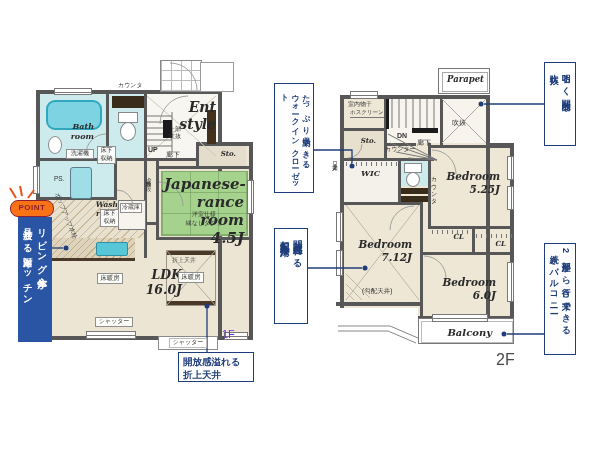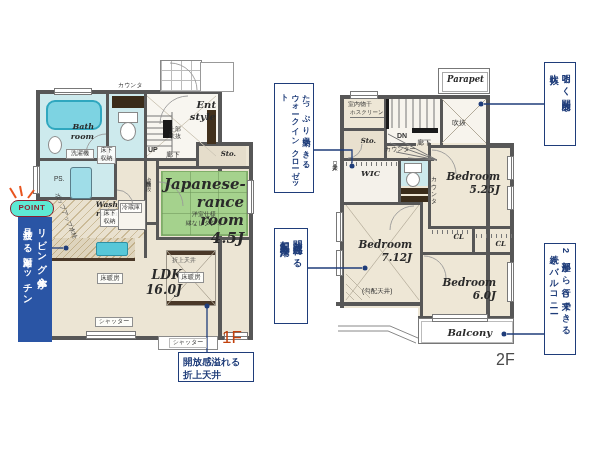--- a/index.html
+++ b/index.html
@@ -224,21 +224,21 @@
         <circle cx="481" cy="104" r="2.5"></circle>
         <circle cx="504" cy="334" r="2.5"></circle>
     </g>
   </svg>
 
   <div>
     <div class="jp" style="left:118px;top:82px;font-size:6px;">カウンタ</div>
     <div class="serif" style="left:52px;top:122px;width:42px;font-size:8px;">
       <span>Bath</span><br><span>room</span>
     </div>
-    <div class="serif" style="left:178px;top:99px;width:38px;font-size:10px;">
+    <div class="serif" style="left:178px;top:99px;width:38px;font-size:14px;">
       <span>Ent</span><br><span>style</span>
     </div>
     <div class="jp" style="left:168px;top:126px;width:14px;font-size:6px;text-align:center;">
       <span>上部</span><br><span>吹抜</span>
     </div>
     <div class="jp" style="left:148px;top:146px;font-size:7px;font-weight:bold;">UP</div>
     <div class="jp" style="left:166px;top:151px;font-size:7px;">廊下</div>
     <div class="serif" style="left:208px;top:150px;width:28px;font-size:7px;">Sto.</div>
     <div class="boxlbl" style="left:66px;top:149px;width:28px;height:10px;font-size:6px;">洗濯機</div>
     <div class="boxlbl" style="left:97px;top:146px;width:19px;height:18px;font-size:6px;">
@@ -260,31 +260,31 @@
     <div class="jp" style="left:182px;top:211px;width:44px;font-size:6px;text-align:center;">洋室仕様</div>
     <div class="jp" style="left:182px;top:220px;width:44px;font-size:6px;text-align:center;">縁なしタタミ</div>
     <div class="serif" style="left:128px;top:267px;width:54px;font-size:12.5px;">
       <span>LDK</span><br><span>16.0J</span>
     </div>
     <div class="boxlbl" style="left:97px;top:273px;width:26px;height:11px;font-size:6.5px;">床暖房</div>
     <div class="jp" style="left:172px;top:257px;font-size:6px;color:#555;">折上天井</div>
     <div class="boxlbl" style="left:178px;top:272px;width:26px;height:11px;font-size:6.5px;">床暖房</div>
     <div class="boxlbl" style="left:95px;top:317px;width:38px;height:10px;font-size:6px;">シャッター</div>
     <div class="boxlbl" style="left:169px;top:338px;width:38px;height:10px;font-size:6px;border-color:#bbb;">シャッター</div>
-    <div class="jp" style="left:222px;top:328px;font-size:17px;color:#c2410c;">1F</div>
+    <div class="jp" style="left:222px;top:328px;font-size:11px;color:#6d28d9;">1F</div>
     <div class="jp" style="left:54px;top:175px;font-size:6.5px;">PS.</div>
     <div class="jp" style="left:60px;top:192px;font-size:6px;transform-origin:0 0;transform:rotate(68deg);white-space:nowrap;">ポップアップ水栓</div>
     <div class="abs" style="left:178px;top:352px;width:76px;height:30px;box-sizing:border-box;border:1.5px solid #1f3d7a;background:#fff;color:#1f3d7a;font-weight:bold;font-size:9.5px;line-height:13px;padding:2px 4px;">
       <span>開放感溢れる</span><br>
       <span>折上天井</span>
     </div>
   </div>
 
   <div>
-    <div class="abs" style="left:10px;top:200px;width:42px;height:15px;background:#5eead4;border:1.5px solid #8c2030;border-radius:8px;color:#8c2030;font-weight:bold;font-size:8px;text-align:center;line-height:13px;font-family:'Liberation Sans',sans-serif;letter-spacing:.5px;">POINT</div>
+    <div class="abs" style="left:10px;top:200px;width:42px;height:15px;background:#f97316;border:1.5px solid #8c2030;border-radius:8px;color:#8c2030;font-weight:bold;font-size:8px;text-align:center;line-height:13px;font-family:'Liberation Sans',sans-serif;letter-spacing:.5px;">POINT</div>
     <div class="abs" style="left:18px;top:217px;width:34px;height:125px;background:#2a55a5;color:#fff;writing-mode:vertical-rl;font-size:9.5px;font-weight:bold;letter-spacing:1.5px;line-height:1.5;padding:4px 3px;box-sizing:border-box;">
       <div>リビング全体が</div>
       <div>見渡せる対面キッチン</div>
     </div>
   </div>
 
   <div>
     <div class="serif" style="left:444px;top:74px;width:40px;font-size:8.5px;">Parapet</div>
     <div class="jp" style="left:348px;top:101px;font-size:6px;">室内物干</div>
     <div class="jp" style="left:350px;top:109px;font-size:5.5px;border-bottom:1px solid #777;padding-bottom:1px;">ホスクリーン</div>

